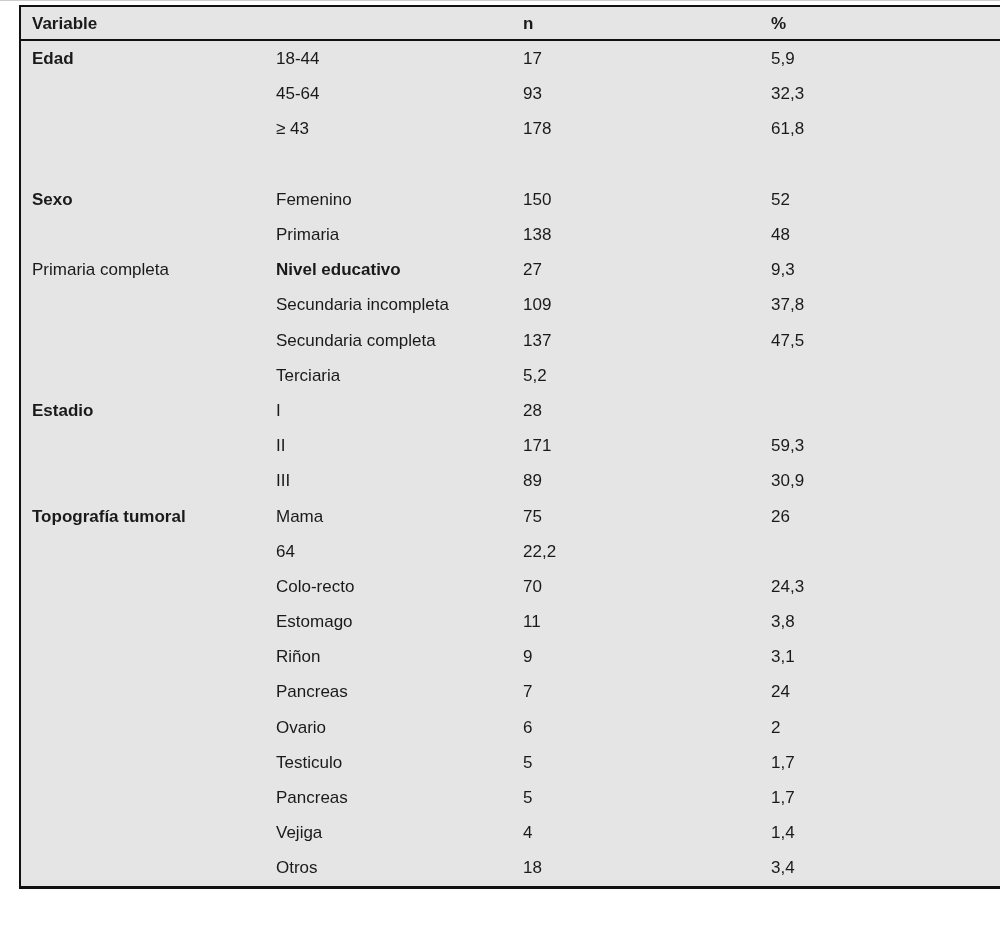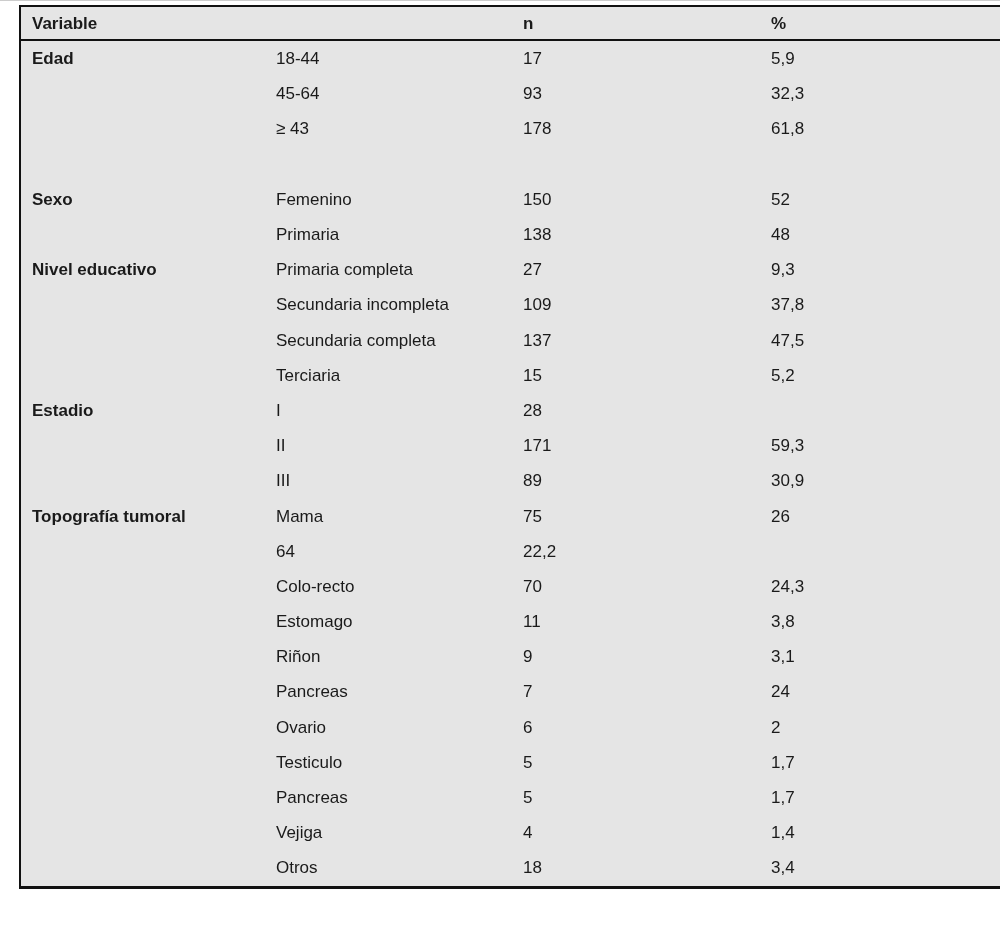--- a/index.html
+++ b/index.html
@@ -108,22 +108,22 @@
   </div>
 
   <div class="trow body-row">
     <div class="cell bold"></div>
     <div class="cell">Primaria</div>
     <div class="cell">138</div>
     <div class="cell">48</div>
   </div>
 
   <div class="trow body-row">
+    <div class="cell">Primaria completa</div>
     <div class="cell bold">Nivel educativo</div>
-    <div class="cell">Primaria completa</div>
     <div class="cell">27</div>
     <div class="cell">9,3</div>
   </div>
 
   <div class="trow body-row">
     <div class="cell bold"></div>
     <div class="cell">Secundaria incompleta</div>
     <div class="cell">109</div>
     <div class="cell">37,8</div>
   </div>
@@ -131,21 +131,20 @@
   <div class="trow body-row">
     <div class="cell bold"></div>
     <div class="cell">Secundaria completa</div>
     <div class="cell">137</div>
     <div class="cell">47,5</div>
   </div>
 
   <div class="trow body-row">
     <div class="cell bold"></div>
     <div class="cell">Terciaria</div>
-    <div class="cell">15</div>
     <div class="cell">5,2</div>
   </div>
 
   <div class="trow body-row">
     <div class="cell bold">Estadio</div>
     <div class="cell">I</div>
     <div class="cell">28</div>
   </div>
 
   <div class="trow body-row">

